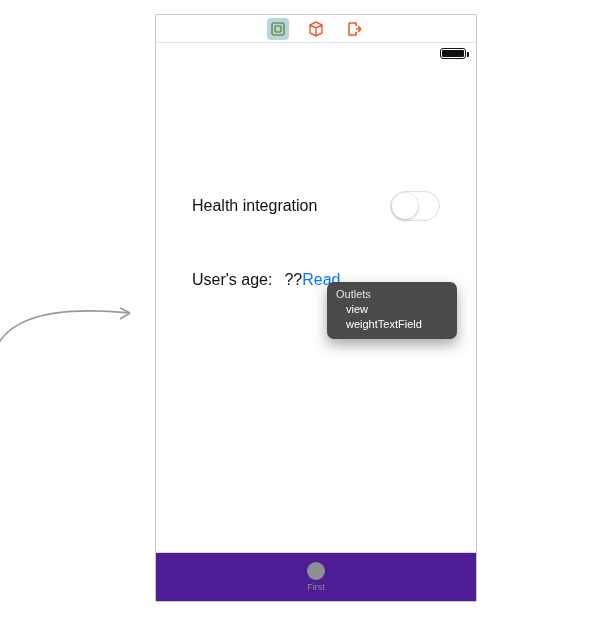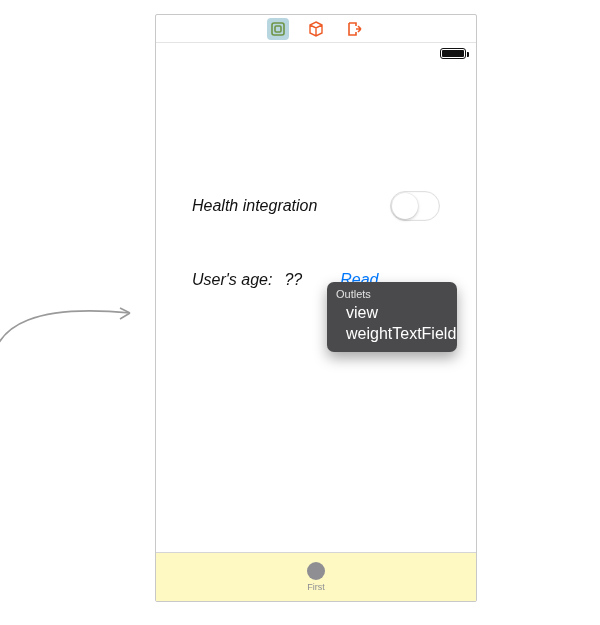--- a/index.html
+++ b/index.html
@@ -40,21 +40,21 @@
       position: absolute;
     }
     .status-bar::after {
       content: ""; position: absolute; right: -4px; top: 3px;
       width: 2px; height: 5px; background: #111; border-radius: 0 1px 1px 0;
     }
     .status-bar .fill {
       position: absolute; left: 1px; top: 1px; bottom: 1px; right: 1px;
       background: #111; border-radius: 1px;
     }
-    .content { position: absolute; left: 0; right: 0; top: 28px; bottom: 49px; padding: 0 36px; font-style: italic; }
+    .content { position: absolute; left: 0; right: 0; top: 28px; bottom: 49px; padding: 0 36px; }
     .row { position: absolute; left: 36px; right: 36px; display: flex; align-items: center; }
     .row-health { top: 148px; }
     .row-age { top: 228px; }
     .row-weight { top: 297px; }
     .label { font-size: 16px; color: #111; }
     .switch {
       margin-left: auto;
       width: 50px; height: 30px;
       border-radius: 15px;
       background: #fff;
@@ -62,50 +62,50 @@
       position: relative;
       box-shadow: inset 0 0 0 0.5px rgba(0,0,0,0.04);
     }
     .switch .knob {
       position: absolute; left: 1px; top: 1px;
       width: 26px; height: 26px; border-radius: 50%;
       background: #fff;
       box-shadow: 0 1px 3px rgba(0,0,0,0.25), 0 0 0 0.5px rgba(0,0,0,0.05);
     }
     .age-value { margin-left: 12px; font-size: 16px; color: #111; }
-    .read-link { margin-left: 38px; font-size: 16px; color: #0079ff; cursor: pointer; }
+    .read-link { font-size: 16px; color: #0079ff; cursor: pointer; }
     .weight-field {
       margin-left: 8px;
       width: 46px; height: 28px;
       border: 1px solid #a8cce8;
       background: #ecf4fb;
       border-radius: 5px;
     }
     .tabbar {
       position: absolute; left: 0; right: 0; bottom: 0; height: 49px;
-      background: #fef9c3; border-top: 1px solid #d5d5d7;
+      background: #4c1d95; border-top: 1px solid #d5d5d7;
       display: flex; flex-direction: column; align-items: center; justify-content: center;
       gap: 2px;
     }
     .tab-dot { width: 18px; height: 18px; border-radius: 50%; background: #8e8e93; }
     .tab-label { font-size: 9px; color: #8e8e93; }
     .popover {
       position: absolute;
       left: 327px; top: 282px;
       width: 130px;
       background: #4a4a4c;
       border-radius: 7px;
       color: #eaeaea;
       padding: 5px 9px 7px 9px;
       box-shadow: 0 6px 14px rgba(0,0,0,0.35);
       font-size: 10.5px;
       line-height: 1.35;
     }
     .popover .title { font-weight: 400; color: #e2e2e2; font-size: 11px; margin-bottom: 0;}
-    .popover .item { padding-left: 10px; color: #fff; font-size: 16px; }
+    .popover .item { padding-left: 10px; color: #fff; font-size: 11px; }
     .arrow-svg { position: absolute; left: -20px; top: 255px; }
   </style>
 </head>
 <body>
 
 <svg class="arrow-svg" width="170" height="120">
   <path d="M 12 112 Q 15 45 150 58" stroke="#9a9a9a" stroke-width="1.6" fill="none"></path>
   <path d="M 150 58 l -10 -5 m 10 5 l -10 6" stroke="#9a9a9a" stroke-width="1.6" fill="none"></path>
   <circle cx="12" cy="112" r="6" fill="none" stroke="#9a9a9a" stroke-width="1.6"></circle>
 </svg>

